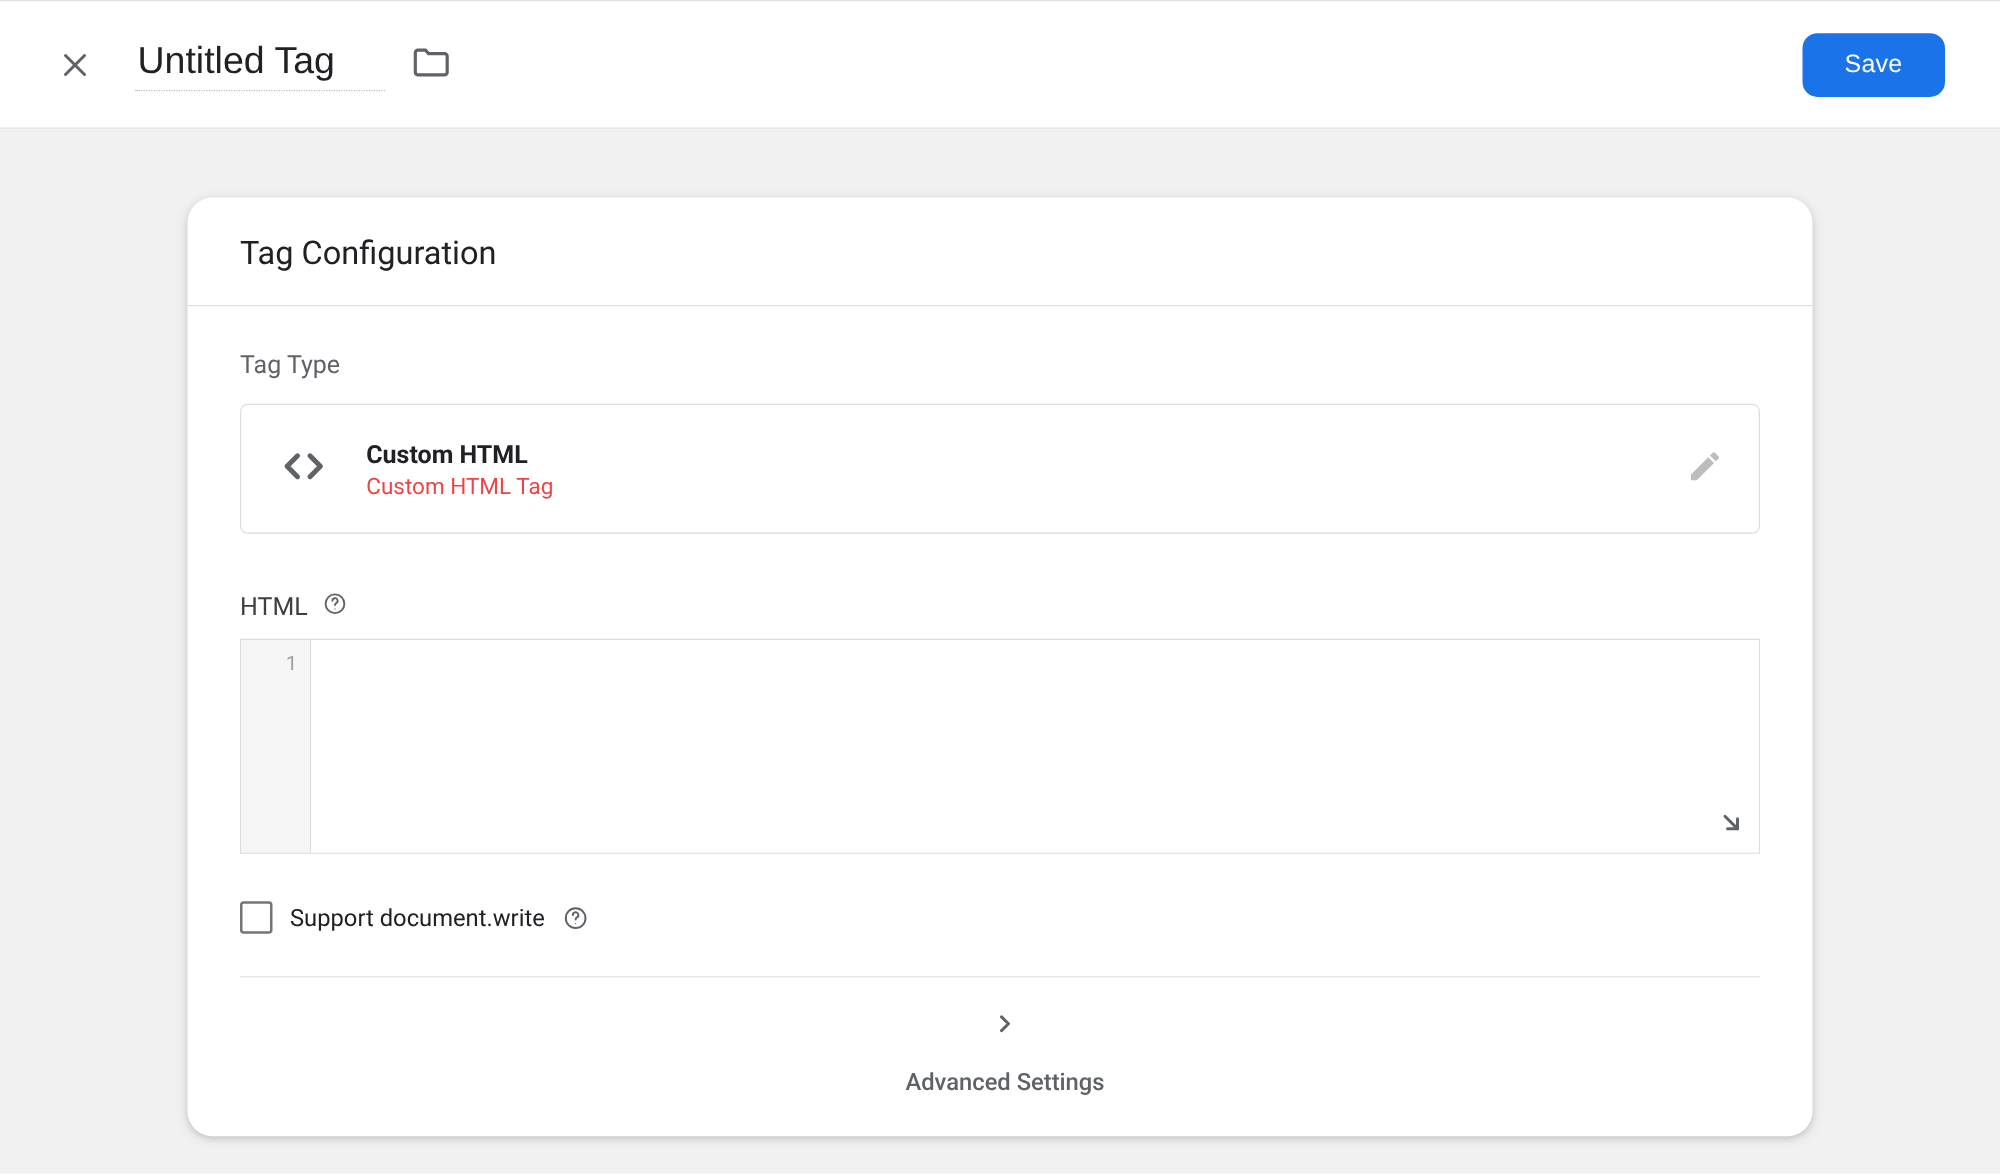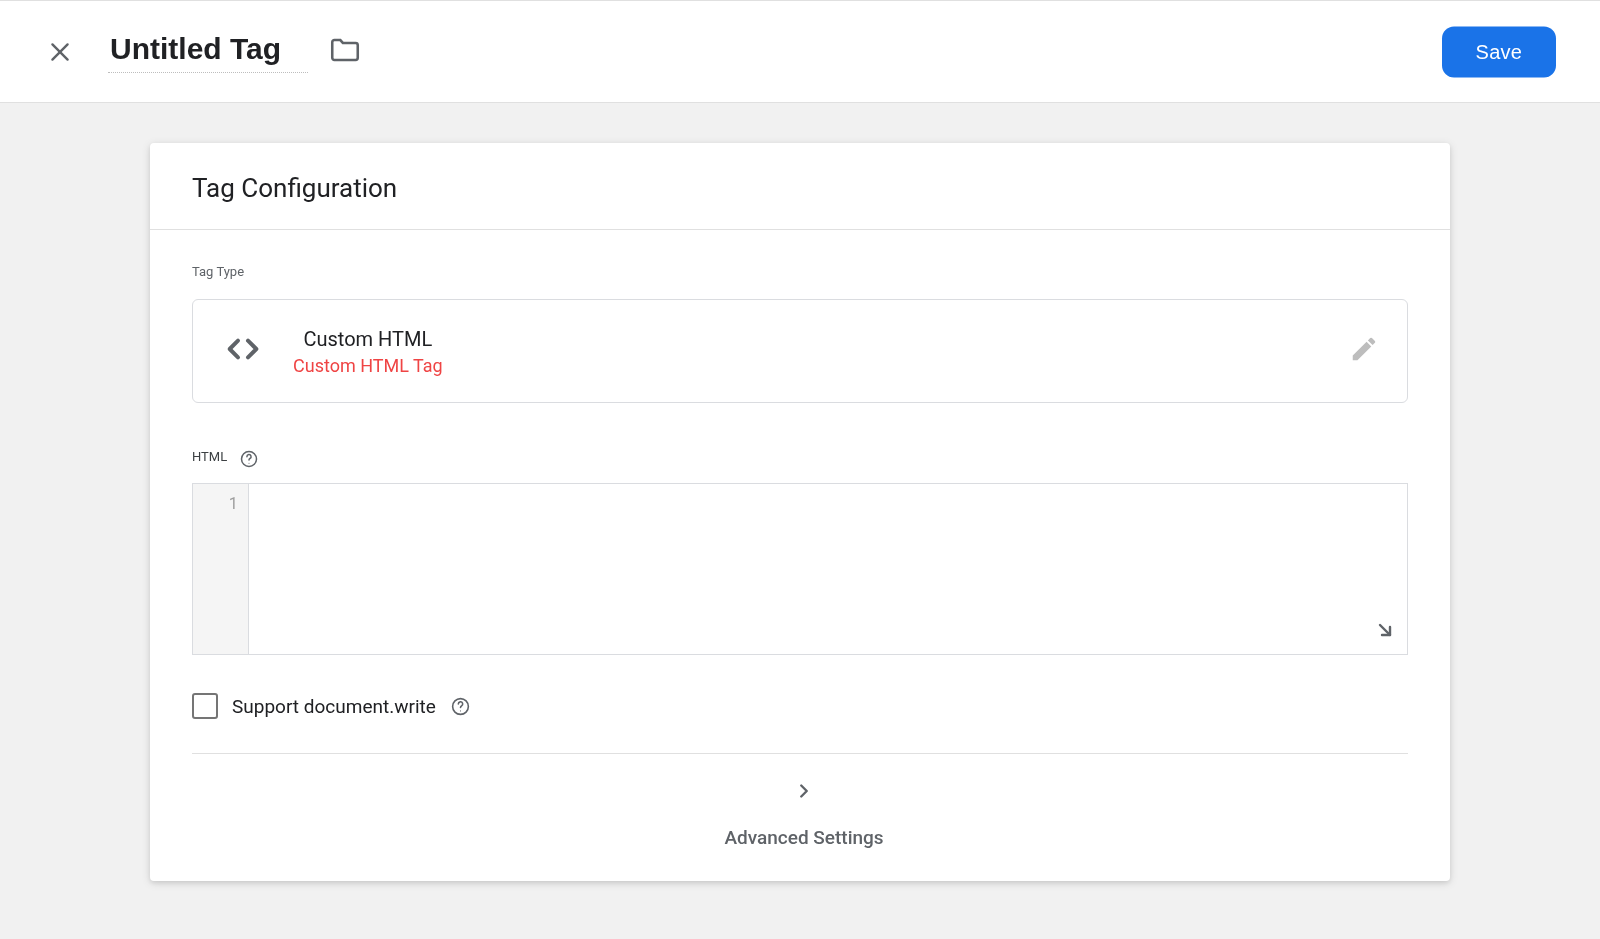--- a/index.html
+++ b/index.html
@@ -18,21 +18,21 @@
   }
   .close-btn {
     width: 32px; height: 32px;
     display: flex; align-items: center; justify-content: center;
     cursor: pointer;
     color: #5f6368;
     margin-right: 32px;
   }
   .title-input {
     font-size: 30px;
-    font-weight: 700;
+    font-weight: 400;
     color: #202124;
     border: none;
     border-bottom: 1px dotted #bdbdbd;
     padding: 2px 2px 6px 2px;
     outline: none;
     width: 200px;
     background: transparent;
   }
   .folder-icon {
     margin-left: 20px;
@@ -58,51 +58,51 @@
   .workspace {
     background: #f1f1f1;
     width: 100%;
     height: calc(939px - 103px);
     padding-top: 40px;
     overflow: hidden;
   }
 
   .card {
     width: 1300px;
-    margin: 0 auto;
+    margin: 15px auto;
     background: #fff;
-    border-radius: 4px;
+    border-radius: 20px;
     box-shadow: 0 2px 10px rgba(0,0,0,0.12), 0 2px 4px rgba(0,0,0,0.08);
     overflow: hidden;
   }
 
   .card-header {
     font-size: 26px;
     color: #202124;
     padding: 30px 42px 26px 42px;
     border-bottom: 1px solid #e0e0e0;
   }
 
   .card-body { padding: 34px 42px 0 42px; }
 
-  .label-small { font-size: 13px; color: #5f6368; font-weight: 400; }
+  .label-small { font-size: 20px; color: #5f6368; font-weight: 400; }
 
   .tagtype-box {
     margin-top: 20px;
     border: 1px solid #dadce0;
     border-radius: 6px;
     height: 104px;
     display: flex;
     align-items: center;
     padding: 0 30px;
     position: relative;
     cursor: pointer;
   }
   .tagtype-icon { color: #5f6368; margin-right: 30px; }
-  .tagtype-name { font-size: 20px; font-weight: 400; color: #202124; text-align: center; }
+  .tagtype-name { font-size: 20px; font-weight: 700; color: #202124; }
   .tagtype-sub  { font-size: 18px; color: #ef4444; margin-top: 4px; }
   .edit-icon {
     position: absolute;
     right: 28px;
     top: 50%;
     transform: translateY(-50%);
     color: #bdbdbd;
     cursor: pointer;
   }
 

